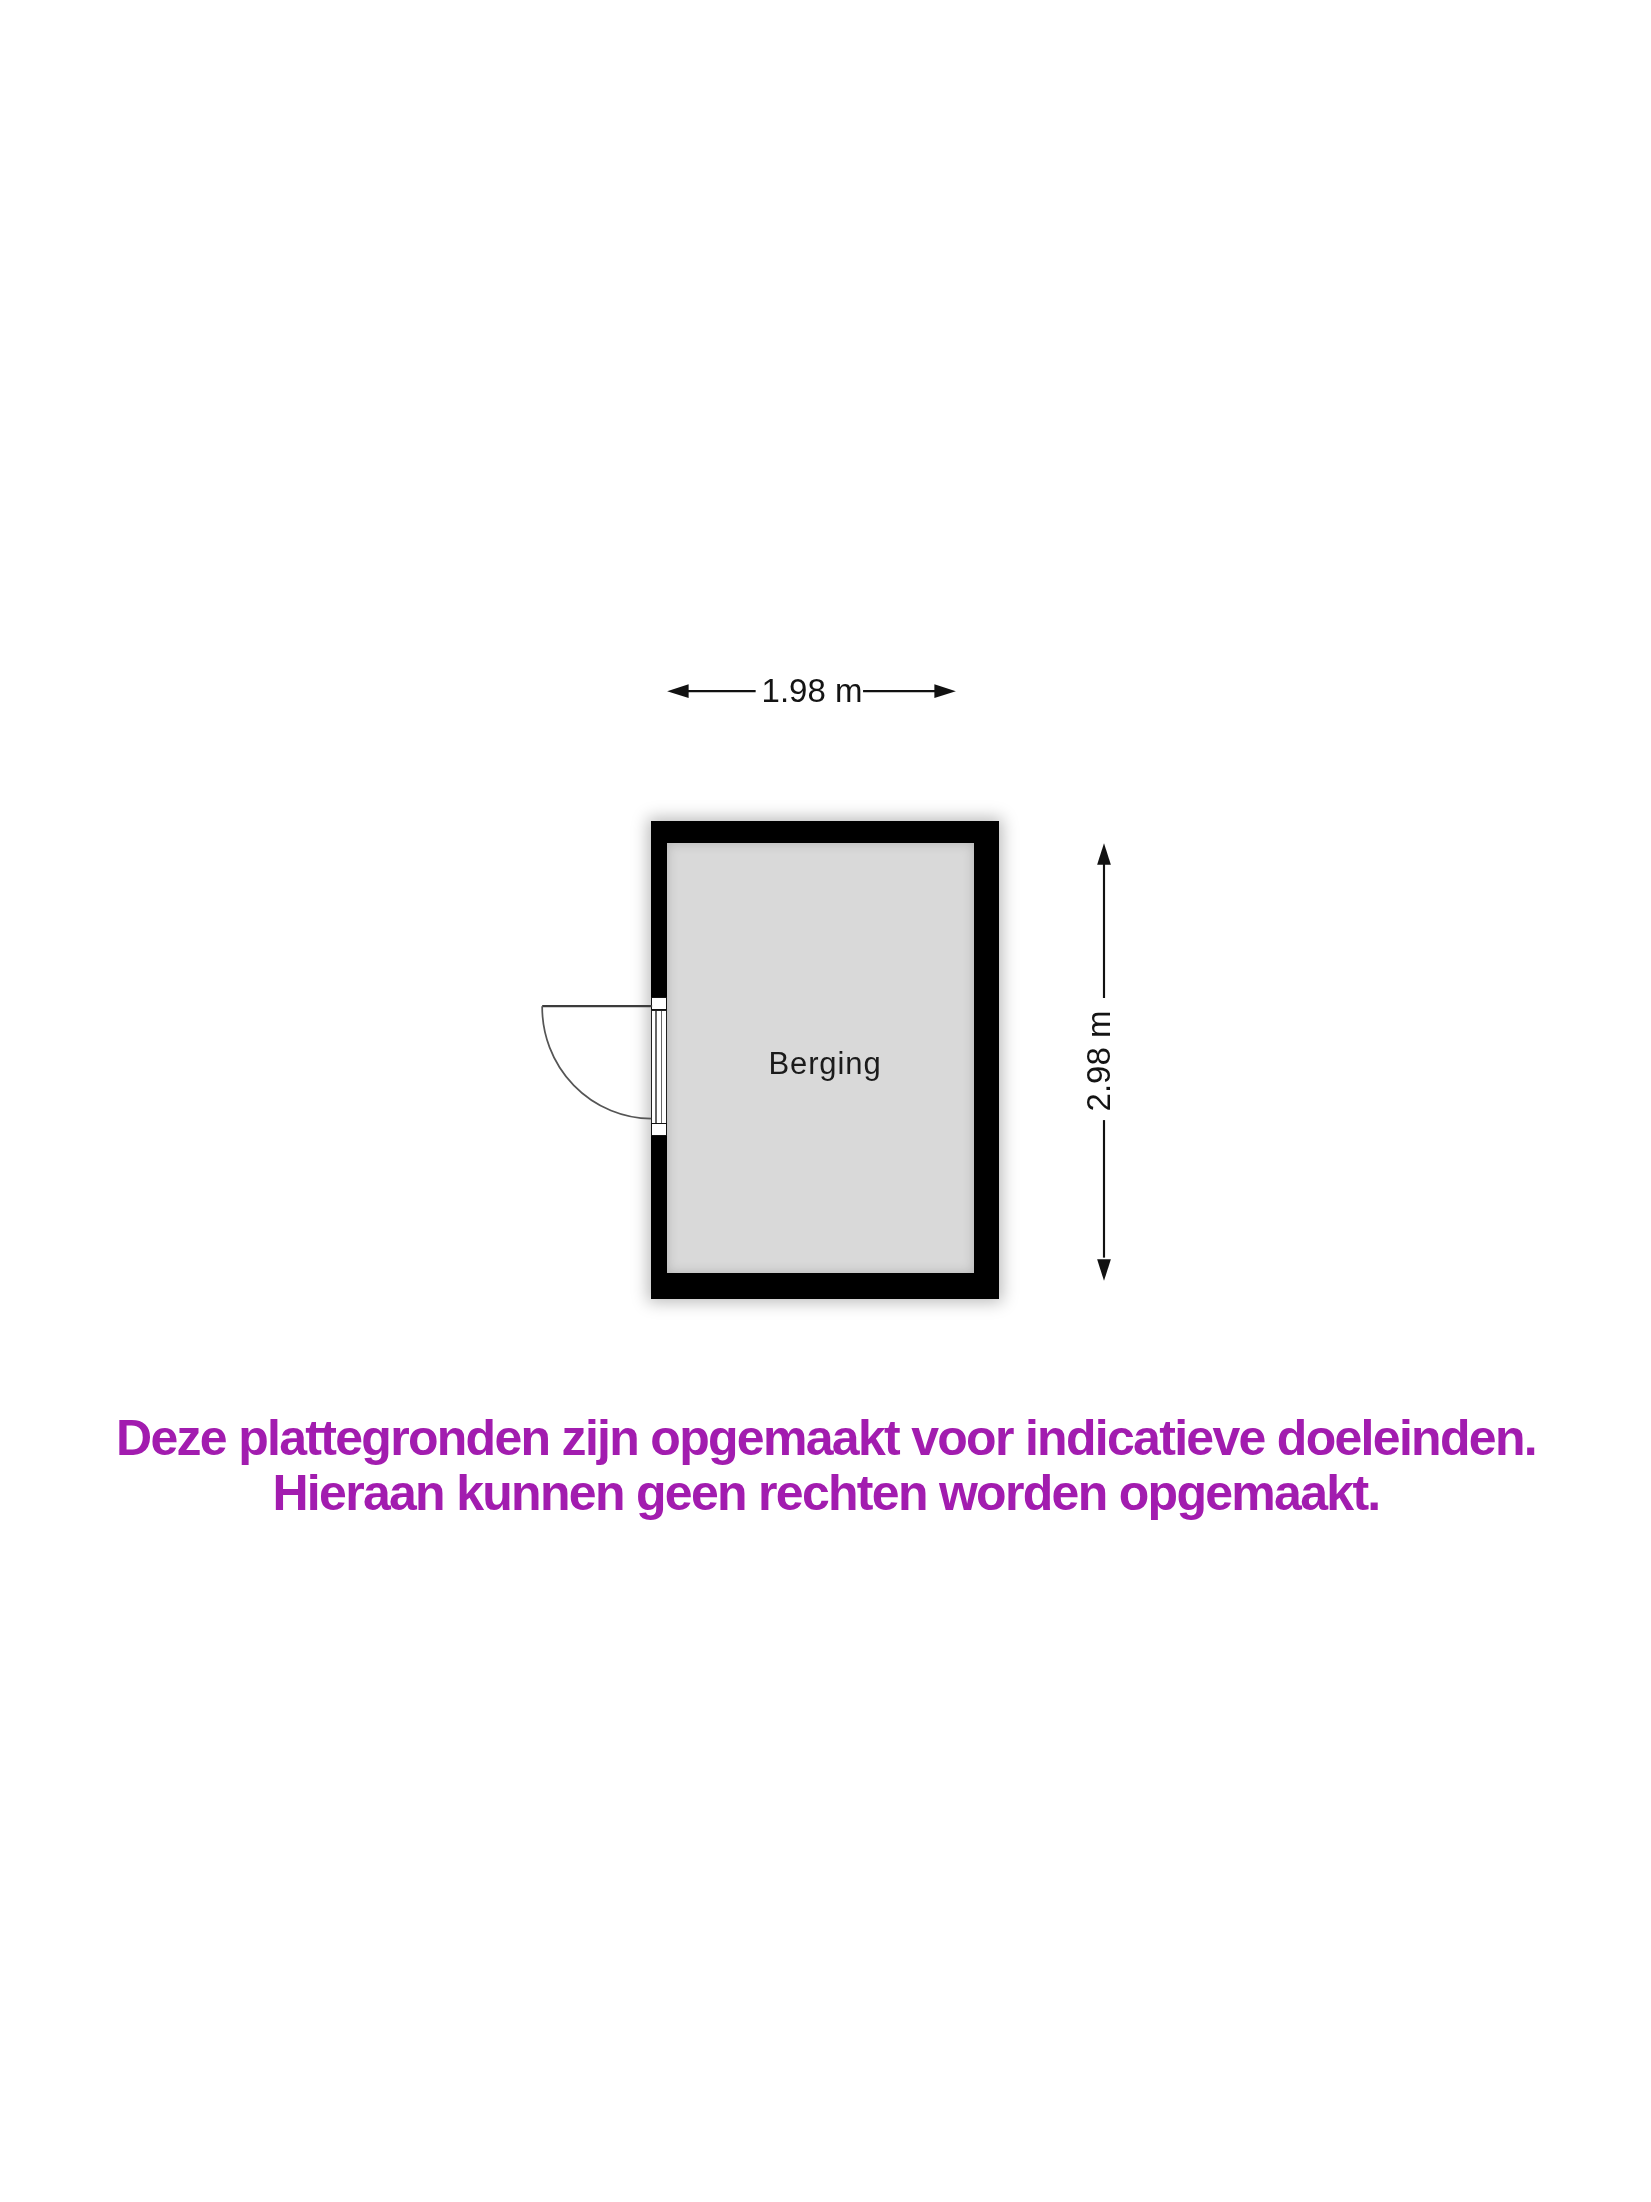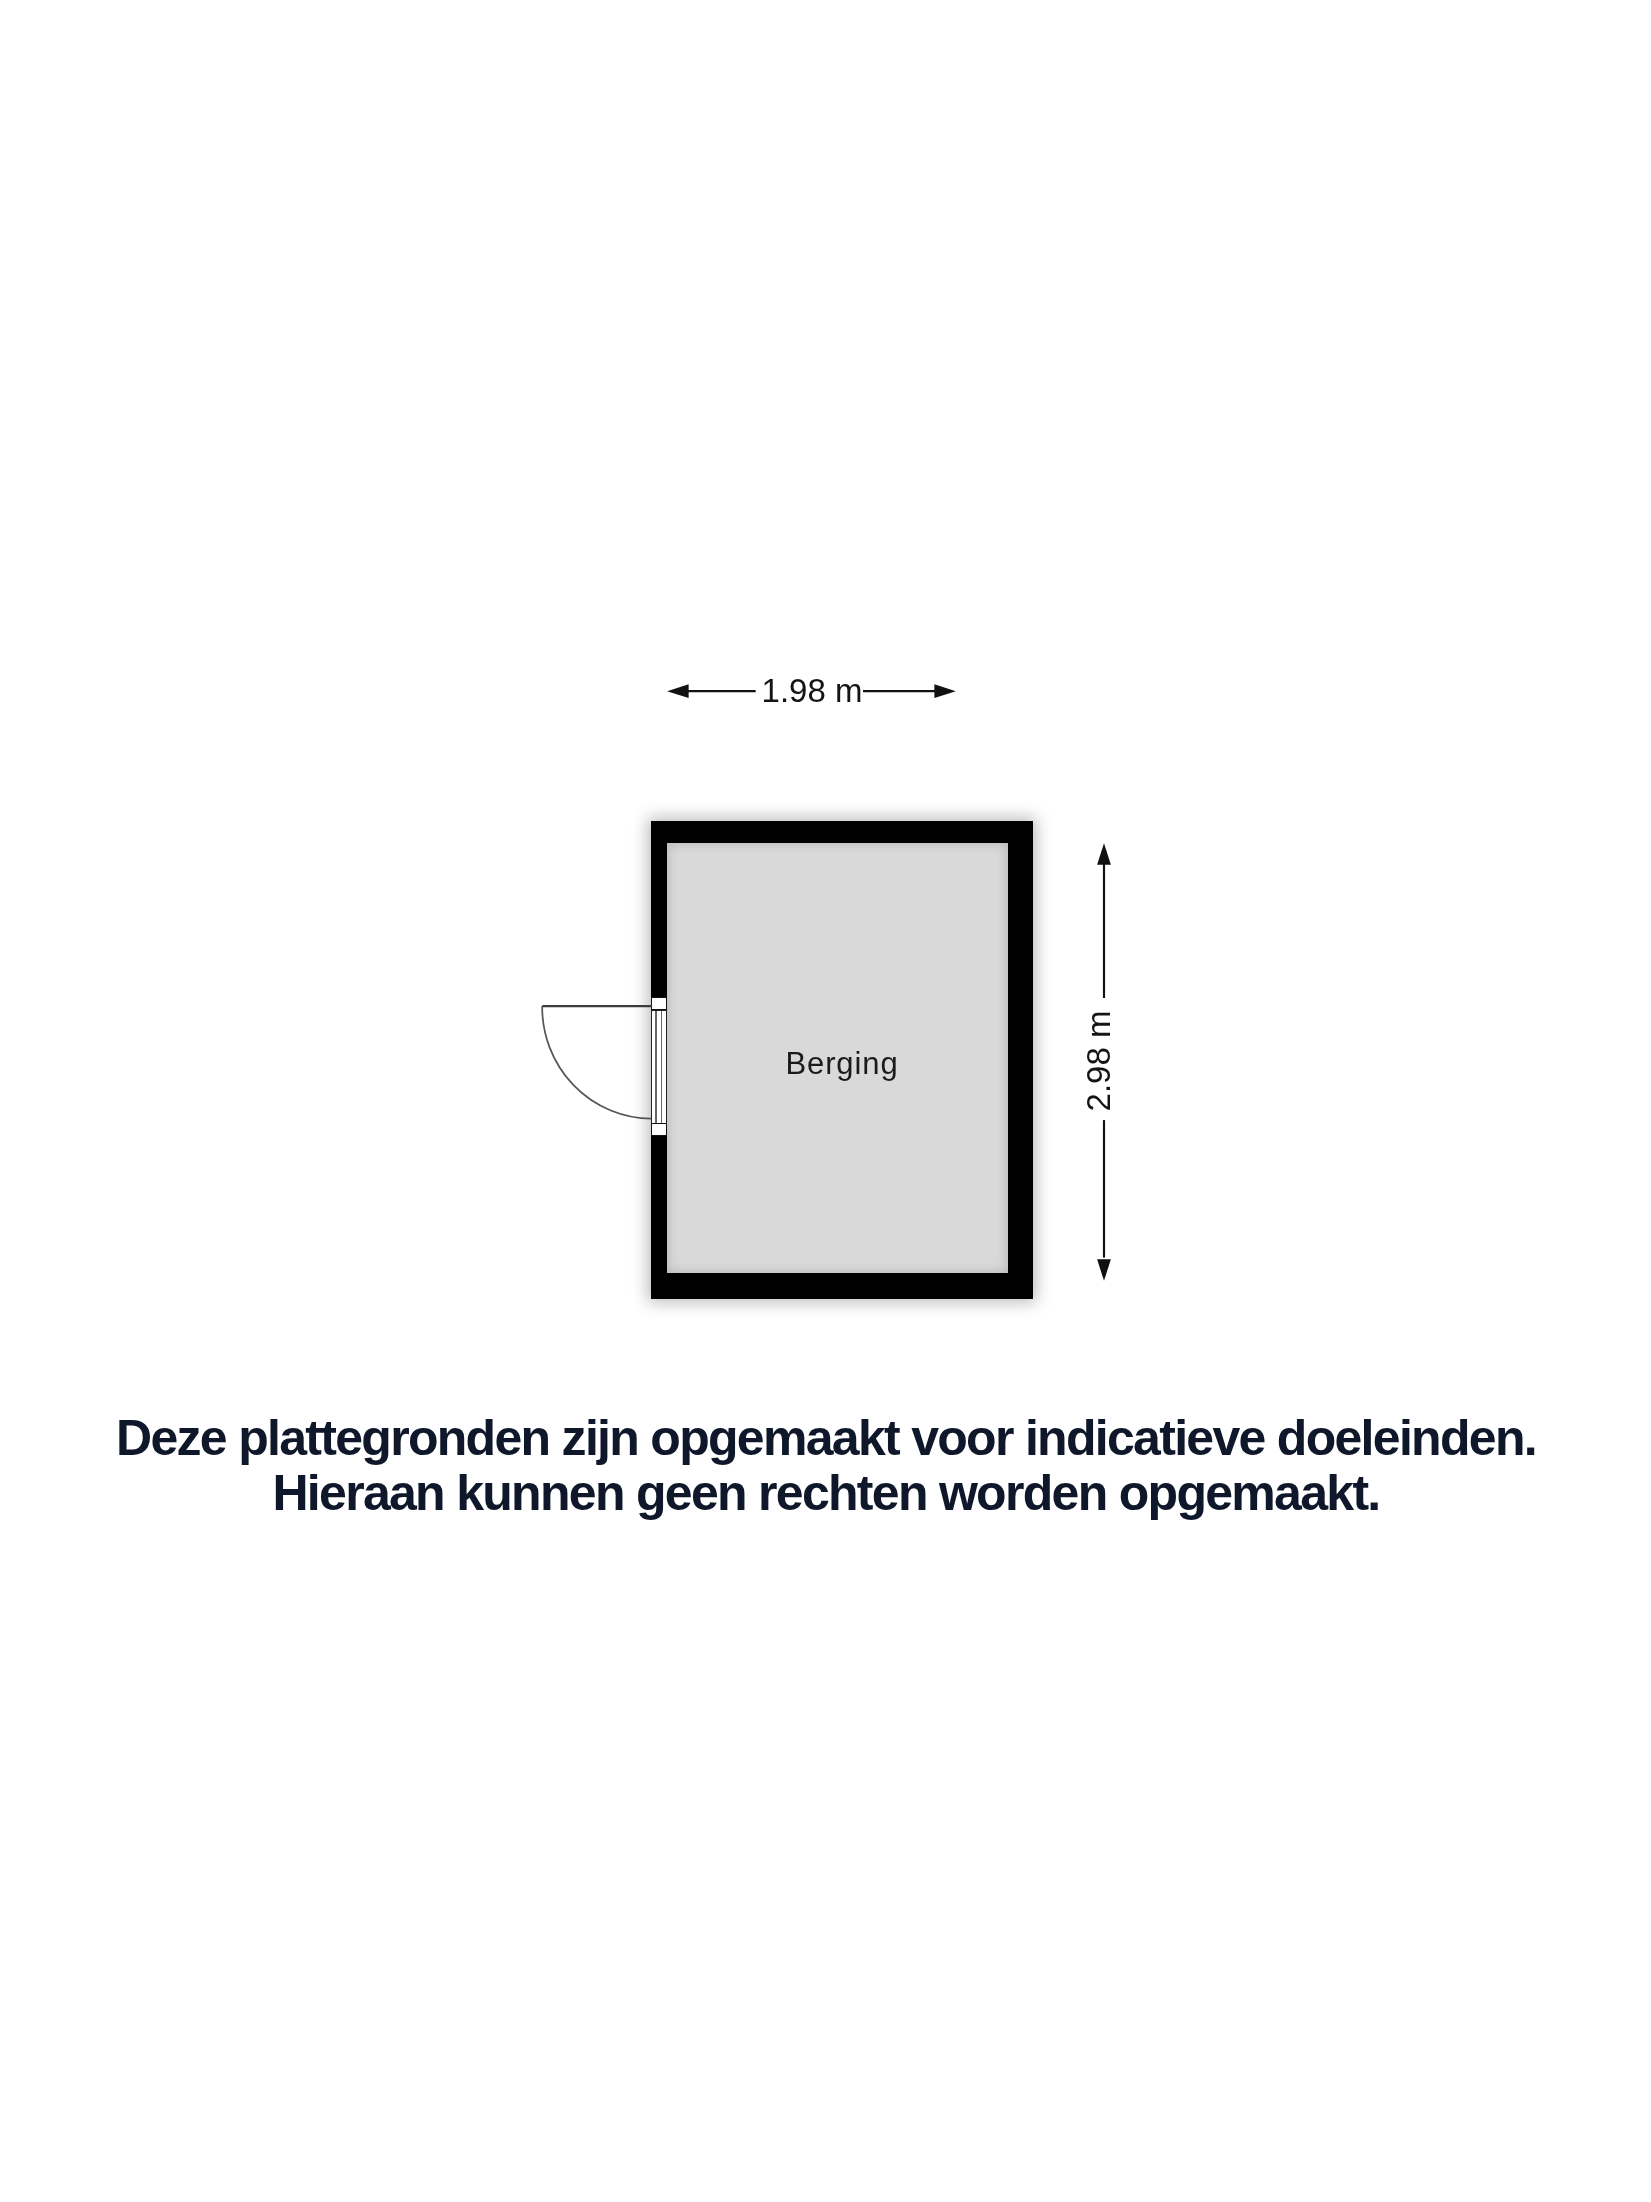--- a/index.html
+++ b/index.html
@@ -9,21 +9,21 @@
     --line:#1a1a1a;
     --door:#4a4a4a;
     --text:#111111;
   }
   *{margin:0;padding:0;box-sizing:border-box;}
   html,body{width:1652px;height:2203px;background:var(--background,#fff);
     font-family:"Liberation Sans", sans-serif;color:var(--text,#111);}
   .canvas{position:relative;width:1652px;height:2203px;overflow:hidden;background:var(--background,#fff);text-decoration:underline;}
 
   
-  .room{position:absolute;left:651px;top:821px;width:382px;height:478px;
+  .room{position:absolute;left:651px;top:821px;width:348px;height:478px;
     background:var(--wall,#000);box-shadow:0 0 15.5px 2.6px rgba(0,0,0,0.28);}
   .floor{position:absolute;left:15.5px;top:21.5px;right:25px;bottom:26px;
     background:var(--floor,#d9d9d9);box-shadow:inset 0 0 12px rgba(0,0,0,0.18);}
   .room-label{position:absolute;left:0;top:225px;width:100%;text-align:center;
     font-size:31px;letter-spacing:0.9px;color:#1b1b1b;}
 
   
   .door-opening{position:absolute;left:0;top:176px;width:15.5px;height:139px;background:var(--background,#fff);}
   .door-jamb{position:absolute;left:0;width:15.5px;height:13px;background:#fff;border:1.7px solid #111;}
   .door-jamb.top{top:0;}
@@ -39,21 +39,21 @@
   .dim-svg.h{left:662px;top:680px;width:299px;height:22.4px;}
   .dim-svg.v{left:1091px;top:839px;width:26px;height:447px;}
   .dim-label{position:absolute;font-size:33px;color:#141414;text-align:center;white-space:nowrap;}
   .dim-label.h{left:739px;top:672px;width:146px;}
   .dim-label.v{left:1026px;top:1043px;width:146px;height:36px;line-height:36px;
     transform:rotate(-90deg);transform-origin:center center;}
 
   
   .disclaimer{position:absolute;left:0;top:1411px;width:1652px;text-align:center;
     font-weight:bold;font-size:50px;line-height:55px;letter-spacing:-1.7px;
-    color:#0f172a;white-space:nowrap;}
+    color:#a21caf;white-space:nowrap;}
 </style>
 </head>
 <body>
 
 <div class="canvas">
 
   <svg class="dim-svg h" viewBox="770 790 348 26">
     <line x1="782" y1="803" x2="879" y2="803" stroke="#111" stroke-width="2.5"></line>
     <line x1="1004" y1="803" x2="1106" y2="803" stroke="#111" stroke-width="2.5"></line>
     <polygon points="776,803 801,795 801,811" fill="#111"></polygon>

